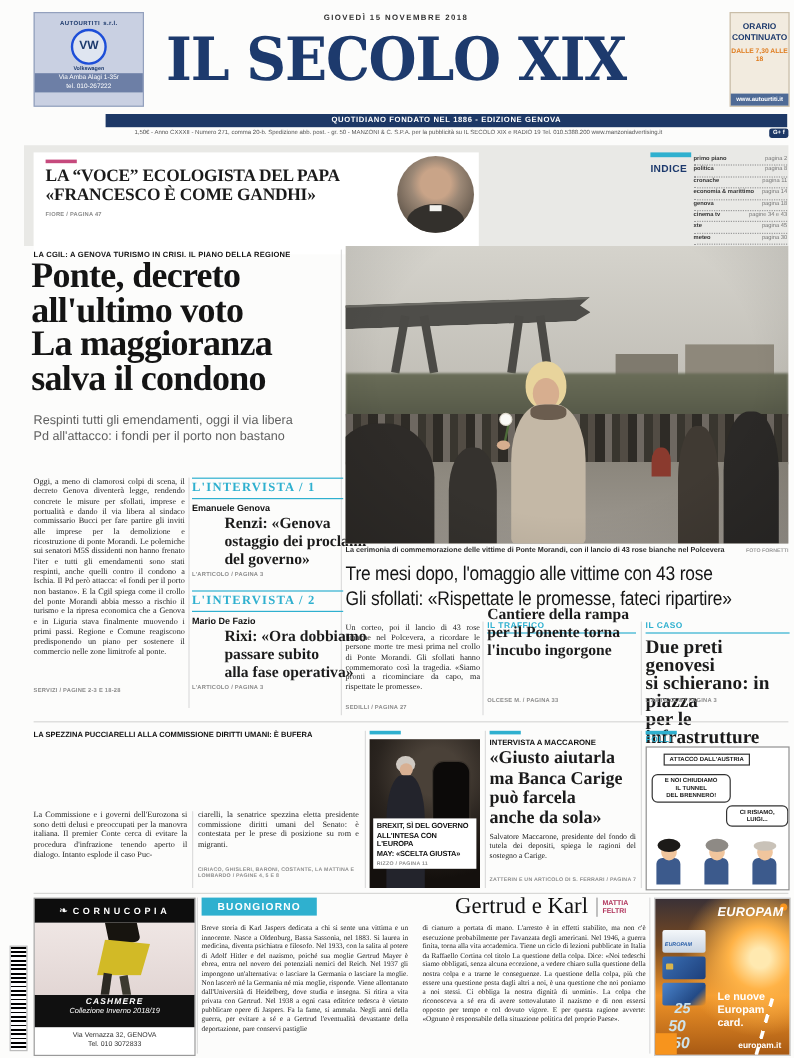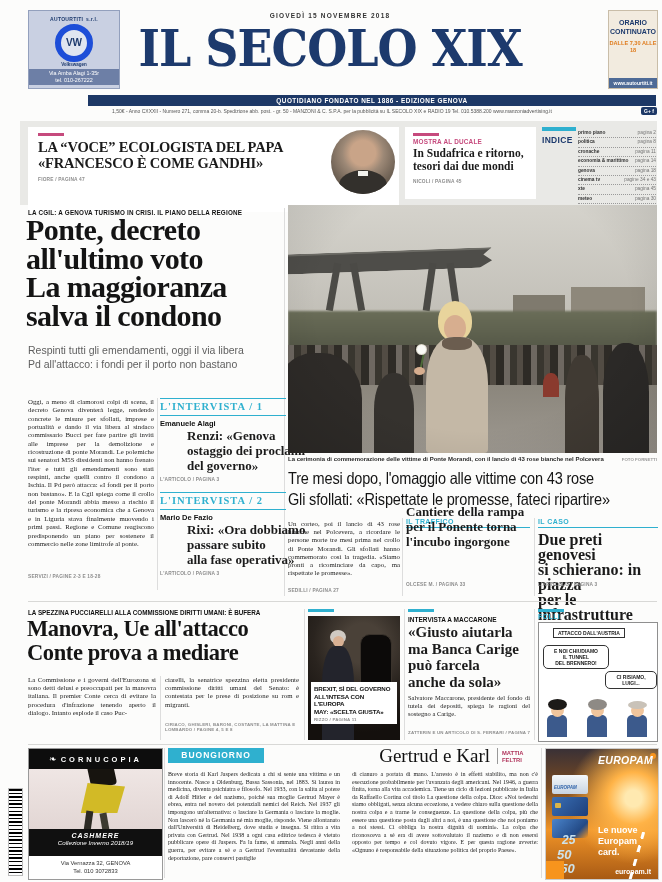--- a/index.html
+++ b/index.html
@@ -8,21 +8,21 @@
   .abs{position:absolute;}
   .pl{white-space:pre-line;}
   .serif{font-family:"Liberation Serif",serif;}
   .byline{font-size:4.8px;font-weight:700;color:#8d8d8d;letter-spacing:.2px;}
   .hairline{background:#d8d8d6;}
 
   
   #ad-vw{left:28px;top:10px;width:90px;height:77px;background:#c9d0e2;border:1px solid #93a0bd;text-align:center;}
   #ad-vw .nm{font-size:9px;font-weight:800;color:#1d3a6d;letter-spacing:.3px;margin-top:2px;}
   #ad-vw .nm span{font-size:5px;}
-  .vw-badge{width:26px;height:26px;border:6px solid #1d4ed8;border-radius:50%;margin:1px auto 0;
+  .vw-badge{width:26px;height:26px;border:2px solid #1d4ed8;border-radius:50%;margin:1px auto 0;
             background:#dfe5f0;font-weight:800;color:#1d3a6d;font-size:10px;line-height:26px;}
   #ad-vw .brand{font-size:4.5px;color:#1d3a6d;font-weight:700;}
   #ad-vw .addr{background:#6d7fa6;color:#fff;font-size:5.4px;line-height:7px;padding:1px 0;margin-top:2px;}
   #date-line{left:120px;top:12px;width:420px;text-align:center;font-size:6.5px;font-weight:700;color:#333;letter-spacing:1.2px;}
   #masthead{left:120px;top:21px;width:420px;text-align:center;font-family:"DejaVu Serif",serif;
             font-weight:900;font-size:46px;line-height:56px;color:#1d3a6d;letter-spacing:-1px;transform:scaleY(1.08);}
   #ad-orario{left:608px;top:10px;width:48px;height:77px;background:#f2ebdf;border:1px solid #c9bda8;text-align:center;}
   #ad-orario .t{font-size:7px;font-weight:800;color:#1d3a6d;line-height:9px;margin-top:7px;}
   #ad-orario .h{font-size:5.6px;font-weight:800;color:#df7b1c;margin-top:4px;line-height:7px;}
   #ad-orario .u{position:absolute;bottom:0;left:0;right:0;background:#4e6a96;color:#fff;font-size:5px;font-weight:700;padding:2px 0;}
@@ -199,27 +199,20 @@
     <div class="dash p" style="left:10px;top:6px;"></div>
     <div class="abs serif pl" id="papa-title">LA “VOCE” ECOLOGISTA DEL PAPA
 «FRANCESCO È COME GANDHI»</div>
     <div class="abs byline" id="papa-by">FIORE / PAGINA 47</div>
     <div class="abs priest">
       <div class="robe"></div>
       <div class="collar"></div>
     </div>
   </div>
 
-  <div class="fbox" id="ducale">
-    <div class="dash p" style="left:8px;top:6px;"></div>
-    <div class="abs" id="ducale-k">MOSTRA AL DUCALE</div>
-    <div class="abs serif pl" id="ducale-t">In Sudafrica e ritorno,
-tesori dai due mondi</div>
-    <div class="abs byline" id="ducale-by">NICOLI / PAGINA 45</div>
-  </div>
 
   <div class="abs" id="indice">
     <div class="dash c" style="left:0;top:0;width:34px;height:4px;"></div>
     <div class="abs" id="indice-label">INDICE</div>
     <div class="abs" id="indice-rows">
       <div class="irow">
           <span class="l">primo piano</span>
           <span class="p">pagina 2</span>
         </div>
       <div class="irow">
@@ -262,21 +255,21 @@
 Pd all'attacco: i fondi per il porto non bastano</div>
   <div class="abs serif" id="lead-body">Oggi, a meno di clamorosi colpi di scena, il decreto Genova diventerà legge, rendendo concrete le misure per sfollati, imprese e portualità e dando il via libera al sindaco commissario Bucci per fare partire gli inviti alle imprese per la demolizione e ricostruzione di ponte Morandi. Le polemiche sui senatori M5S dissidenti non hanno frenato l'iter e tutti gli emendamenti sono stati respinti, anche quelli contro il condono a Ischia. Il Pd però attacca: «I fondi per il porto non bastano». E la Cgil spiega come il crollo del ponte Morandi abbia messo a rischio il turismo e la ripresa economica che a Genova e in Liguria stava finalmente muovendo i primi passi. Regione e Comune reagiscono predisponendo un piano per sostenere il commercio nelle zone limitrofe al ponte.</div>
   <div class="abs byline" id="lead-by">SERVIZI / PAGINE 2-3 E 18-28</div>
 
   <div class="abs vr" style="left:157px;top:398px;height:192px;"></div>
   <div class="abs vr" style="left:284px;top:208px;height:388px;"></div>
 
   <div class="int-rule" style="top:398px;"></div>
   <div class="int-label" style="top:401px;">L'INTERVISTA / 1</div>
   <div class="int-rule" style="top:415px;"></div>
-  <div class="int-author" style="top:419px;">Emanuele Alagi</div>
+  <div class="int-author" style="top:419px;">Emanuele Genova</div>
   <div class="int-title serif pl" style="top:428px;">Renzi: «Genova
 ostaggio dei proclami
 del governo»</div>
   <div class="int-by byline" style="top:477px;">L'ARTICOLO / PAGINA 3</div>
 
   <div class="int-rule" style="top:492px;"></div>
   <div class="int-label" style="top:495px;">L'INTERVISTA / 2</div>
   <div class="int-rule" style="top:509px;"></div>
   <div class="int-author" style="top:513px;">Mario De Fazio</div>
   <div class="int-title serif pl" style="top:522px;">Rixi: «Ora dobbiamo
@@ -332,22 +325,20 @@
   <div class="sec-label" style="left:538px;top:518px;">IL CASO</div>
   <div class="sec-rule" style="left:538px;top:527px;width:120px;"></div>
   <div class="abs serif pl" id="caso-t">Due preti genovesi
 si schierano: in piazza
 per le infrastrutture</div>
   <div class="abs byline" id="caso-by">L'ARTICOLO / PAGINA 3</div>
 
   <div class="abs hairline" style="left:28px;top:601px;width:629px;height:1px;"></div>
 
   <div class="abs" id="man-kicker">LA SPEZZINA PUCCIARELLI ALLA COMMISSIONE DIRITTI UMANI: È BUFERA</div>
-  <div class="abs serif pl" id="man-head">Manovra, Ue all'attacco
-Conte prova a mediare</div>
   <div class="abs serif" id="man-c1">La Commissione e i governi dell'Eurozona si sono detti delusi e preoccupati per la manovra italiana. Il premier Conte cerca di evitare la procedura d'infrazione tenendo aperto il dialogo. Intanto esplode il caso Puc-</div>
   <div class="abs serif" id="man-c2">ciarelli, la senatrice spezzina eletta presidente commissione diritti umani del Senato: è contestata per le prese di posizione su rom e migranti.</div>
   <div class="abs byline" id="man-by">CIRIACO, GHISLERI, BARONI, COSTANTE, LA MATTINA E LOMBARDO / PAGINE 4, 5 E 8</div>
   <div class="abs vr" style="left:160px;top:676px;height:64px;"></div>
   <div class="abs vr" style="left:304px;top:609px;height:131px;"></div>
   <div class="abs vr" style="left:404px;top:609px;height:131px;"></div>
   <div class="abs vr" style="left:534px;top:609px;height:131px;"></div>
 
   <div class="dash c abs" style="left:308px;top:609px;"></div>
   <div class="abs" id="brexit-photo">

